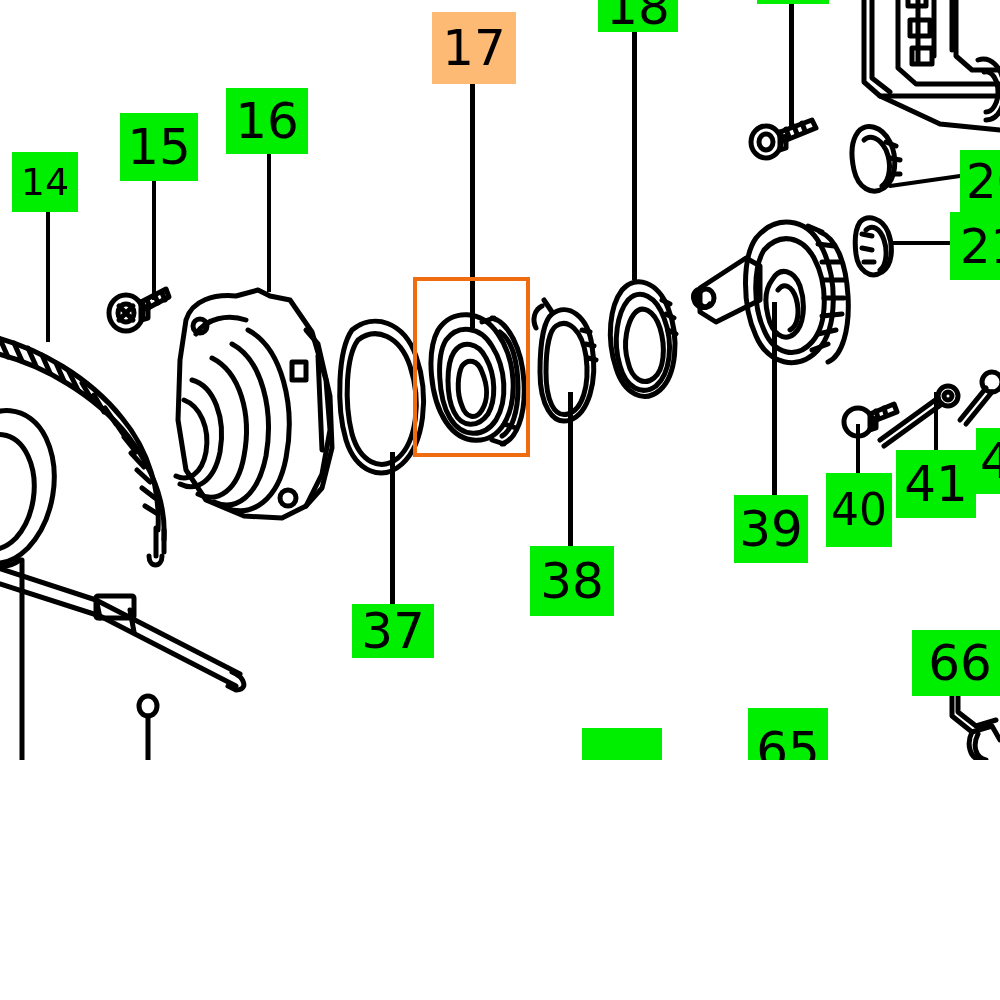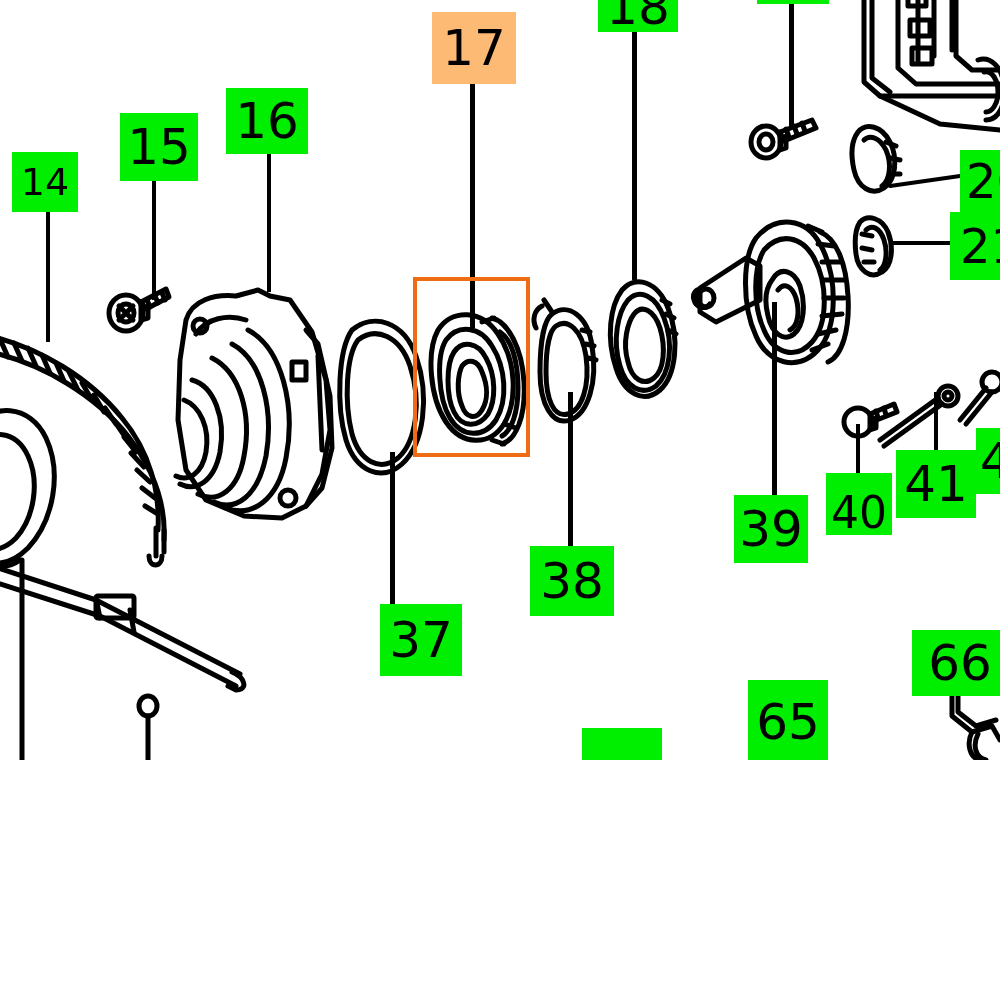--- a/index.html
+++ b/index.html
@@ -308,49 +308,49 @@
     </div>
 
     <div class="callout" style="left:960px; top:150px; width:62px; height:62px; font-size:48px; justify-content:flex-start; padding-left:6px;">
       <span>20</span>
     </div>
 
     <div class="callout" style="left:950px; top:212px; width:68px; height:68px; font-size:48px; justify-content:flex-start; padding-left:10px;">
       <span>21</span>
     </div>
 
-    <div class="callout" style="left:352px; top:604px; width:82px; height:72px; font-size:50px;margin-left:28px;">
+    <div class="callout" style="left:352px; top:604px; width:82px; height:54px; font-size:50px;">
       <span>37</span>
     </div>
 
     <div class="callout" style="left:530px; top:546px; width:84px; height:70px; font-size:50px;">
       <span>38</span>
     </div>
 
     <div class="callout" style="left:734px; top:495px; width:74px; height:68px; font-size:50px;">
       <span>39</span>
     </div>
 
-    <div class="callout" style="left:826px; top:473px; width:66px; height:62px; font-size:44px;align-items:flex-end;">
+    <div class="callout" style="left:826px; top:473px; width:66px; height:74px; font-size:44px;">
       <span>40</span>
     </div>
 
     <div class="callout" style="left:896px; top:450px; width:80px; height:68px; font-size:50px;">
       <span>41</span>
     </div>
 
     <div class="callout" style="left:976px; top:428px; width:44px; height:66px; font-size:50px; justify-content:flex-start; padding-left:4px;">
       <span>4</span>
     </div>
 
     <div class="callout" style="left:582px; top:728px; width:80px; height:40px; font-size:50px;">
       <span></span>
     </div>
 
-    <div class="callout" style="left:748px; top:680px; width:80px; height:84px; font-size:50px;">
+    <div class="callout" style="left:748px; top:708px; width:80px; height:84px; font-size:50px;">
       <span>65</span>
     </div>
 
     <div class="callout" style="left:912px; top:630px; width:96px; height:66px; font-size:50px;">
       <span>66</span>
     </div>
 
   </div>
 
 

